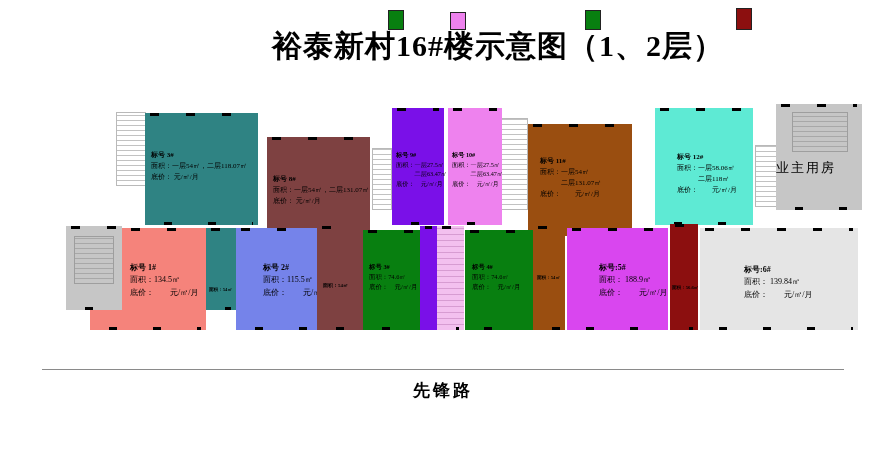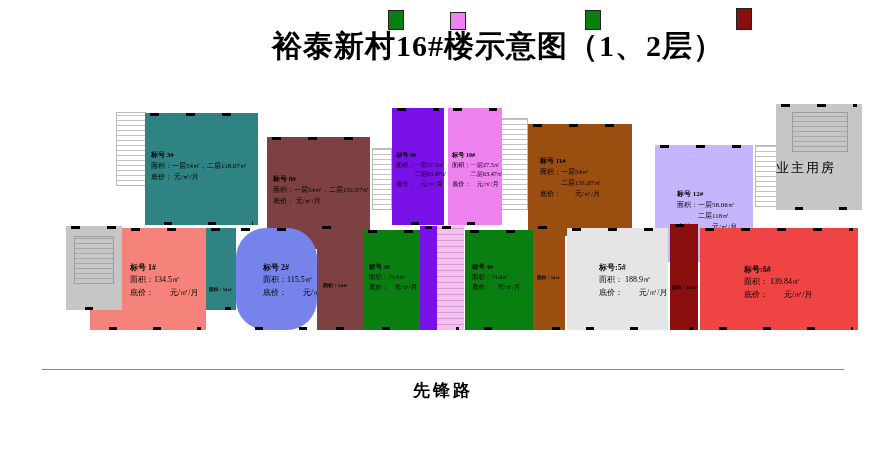--- a/index.html
+++ b/index.html
@@ -62,21 +62,21 @@
 
   
   .gb{left:66px;top:226px;width:56px;height:84px;}
   .gb .stairart{left:8px;top:10px;width:38px;height:46px;}
 
   .u1{left:90px;top:228px;width:116px;height:102px;z-index:0;}
   .u1 .utext{left:40px;top:34px;font-size:8px;}
   .gb{z-index:1;}
   .s7{left:206px;top:228px;width:30px;height:82px;}
   .s7 .utext{left:3px;top:58px;font-size:4.6px;}
-  .u2{left:236px;top:228px;width:81px;height:102px;border-radius:30px;}
+  .u2{left:236px;top:228px;width:81px;height:102px;}
   .u2 .utext{left:27px;top:34px;font-size:8px;}
   .s8{left:317px;top:226px;width:46px;height:104px;}
   .s8 .utext{left:6px;top:56px;font-size:5px;}
   .u3{left:363px;top:230px;width:57px;height:100px;}
   .u3 .utext{left:6px;top:32px;font-size:6.4px;}
   .s9{left:420px;top:226px;width:17px;height:104px;}
   .s10{left:437px;top:226px;width:27px;height:104px;
        background:repeating-linear-gradient(0deg,rgba(255,255,255,0) 0 5px,#d79cd2 5px 6px) #f3c0ef !important;}
   .u4{left:465px;top:230px;width:68px;height:100px;}
   .u4 .utext{left:7px;top:32px;font-size:6.4px;}
@@ -144,21 +144,21 @@
       </div>
   </div>
   <div class="unit u11" style="background-color: rgb(154, 78, 16);">
     <div class="utext">
         <div>标号  11#</div>
         <div>面积：一层54㎡</div>
         <div>　　　二层131.07㎡</div>
         <div>底价：　　元/㎡/月</div>
       </div>
   </div>
-  <div class="unit u12" style="background-color: #c4b5fd; margin-top: 37px;">
+  <div class="unit u12" style="background-color: #5eead4;">
     <div class="utext">
         <div>标号  12#</div>
         <div>面积：一层58.06㎡</div>
         <div>　　　二层118㎡</div>
         <div>底价：　　元/㎡/月</div>
       </div>
   </div>
 
   <div class="gray unit gr">
     <div class="stairart"></div>
@@ -206,33 +206,33 @@
         <div>标号  4#</div>
         <div>面积：74.6㎡</div>
         <div>底价：　元/㎡/月</div>
       </div>
   </div>
   <div class="unit s11" style="background-color: rgb(154, 78, 16);">
     <div class="utext">
         <div>面积：54㎡</div>
       </div>
   </div>
-  <div class="unit u5" style="background-color: #e5e5e5;">
+  <div class="unit u5" style="background-color: #d946ef;">
     <div class="utext">
         <div>标号:5#</div>
         <div>面积： 188.9㎡</div>
         <div>底价：　　元/㎡/月</div>
       </div>
   </div>
   <div class="unit s12" style="background-color: rgb(140, 15, 15);">
     <div class="utext">
         <div>面积：56.6㎡</div>
       </div>
   </div>
-  <div class="unit u6" style="background-color: #ef4444;">
+  <div class="unit u6" style="background-color: #e5e5e5;">
     <div class="utext">
         <div>标号:6#</div>
         <div>面积： 139.84㎡</div>
         <div>底价：　　元/㎡/月</div>
       </div>
   </div>
 
   <div class="roadline"></div>
   <div class="road">先锋路</div>
 

